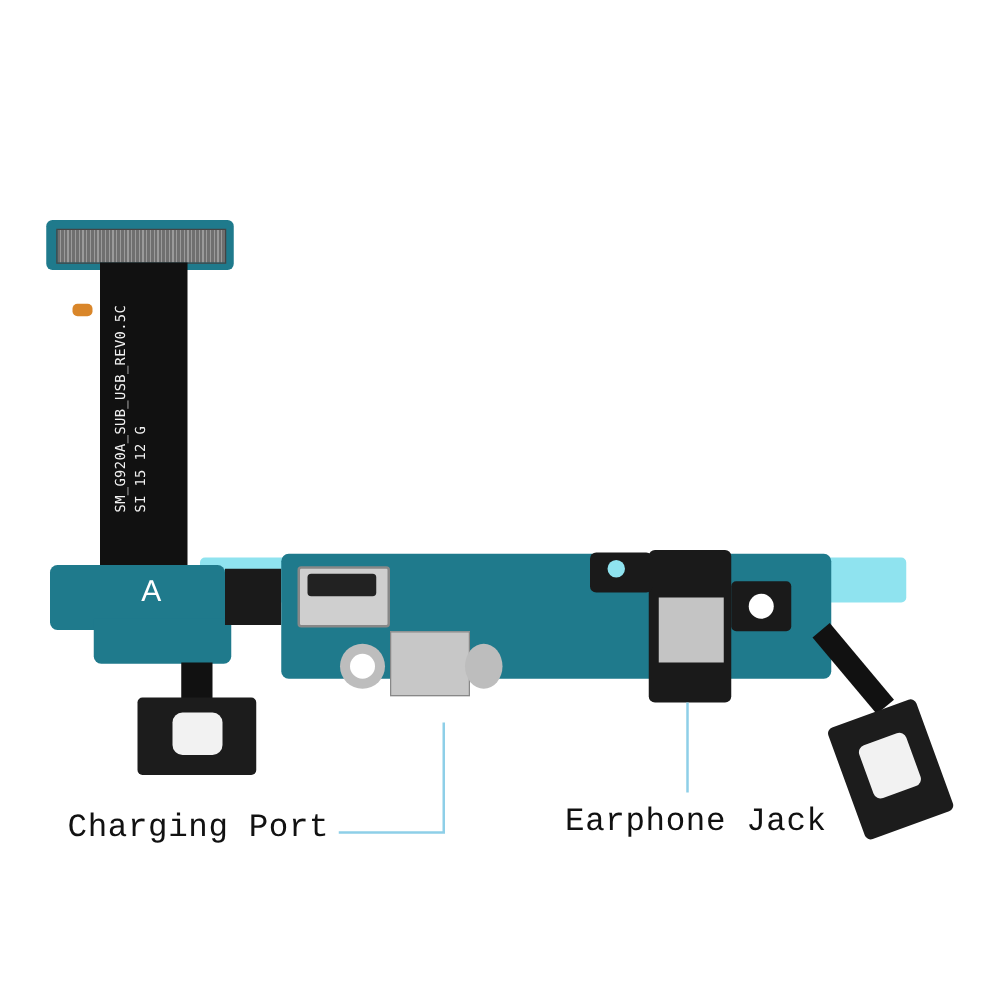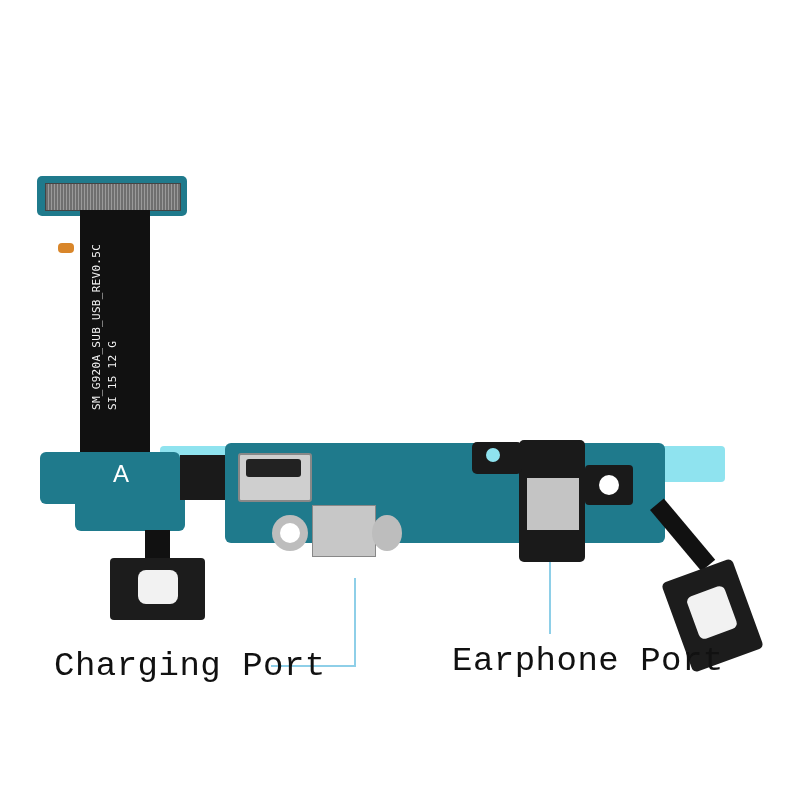--- a/index.html
+++ b/index.html
@@ -1,18 +1,18 @@
 <!DOCTYPE html>
 <html><head>
 <meta charset="utf-8">
 <style>
   html, body { margin:0; padding:0; background:#ffffff; }
   body { width:800px; height:800px; position:relative; overflow:hidden; font-family:"Liberation Serif", serif; }
   .abs { position:absolute; }
-  .label { position:absolute; font-family:"Liberation Mono", "DejaVu Sans Mono", monospace; font-size:34px; color:#111; letter-spacing:0.5px; white-space:nowrap; }
+  .label { position:absolute; font-family:"Liberation Mono", "DejaVu Sans Mono", monospace; font-size:26px; color:#111; letter-spacing:0.5px; white-space:nowrap; }
   .callout { position:absolute; background:#8ecfe8; }
   .flex-text { position:absolute; color:#f2f2f2; font-family:"DejaVu Sans Mono", monospace; font-size:11px; transform-origin:left top; transform:rotate(-90deg); white-space:nowrap; letter-spacing:0.3px; }
 </style>
 </head>
 <body>
 
 <div class="abs" style="left:37px;top:176px;width:150px;height:40px;background:#1f7a8c;border-radius:5px;">
   <div class="abs" style="left:8px;top:7px;width:134px;height:26px;background:repeating-linear-gradient(90deg,#6f6f6f 0 2px,#9a9a9a 2px 3px);border:1px solid #444;"></div>
 </div>
 
@@ -62,13 +62,13 @@
 <div class="abs" style="left:650px;top:510px;width:18px;height:80px;background:#111;transform:rotate(-40deg);transform-origin:top left;"></div>
 <div class="abs" style="left:675px;top:568px;width:75px;height:95px;background:#1c1c1c;border-radius:5px;transform:rotate(-20deg);">
   <div class="abs" style="left:18px;top:22px;width:40px;height:45px;background:#f2f2f2;border-radius:6px;"></div>
 </div>
 
 <div class="callout" style="left:354px;top:578px;width:2px;height:88px;"></div>
 <div class="callout" style="left:271px;top:665px;width:85px;height:2px;"></div>
 <div class="callout" style="left:549px;top:562px;width:2px;height:72px;"></div>
 
 <div class="label" style="left:54px;top:647px;">Charging Port</div>
-<div class="label" style="left:452px;top:642px;">Earphone Port</div>
+<div class="label" style="left:452px;top:642px;">Earphone Jack</div>
 
 </body></html>

